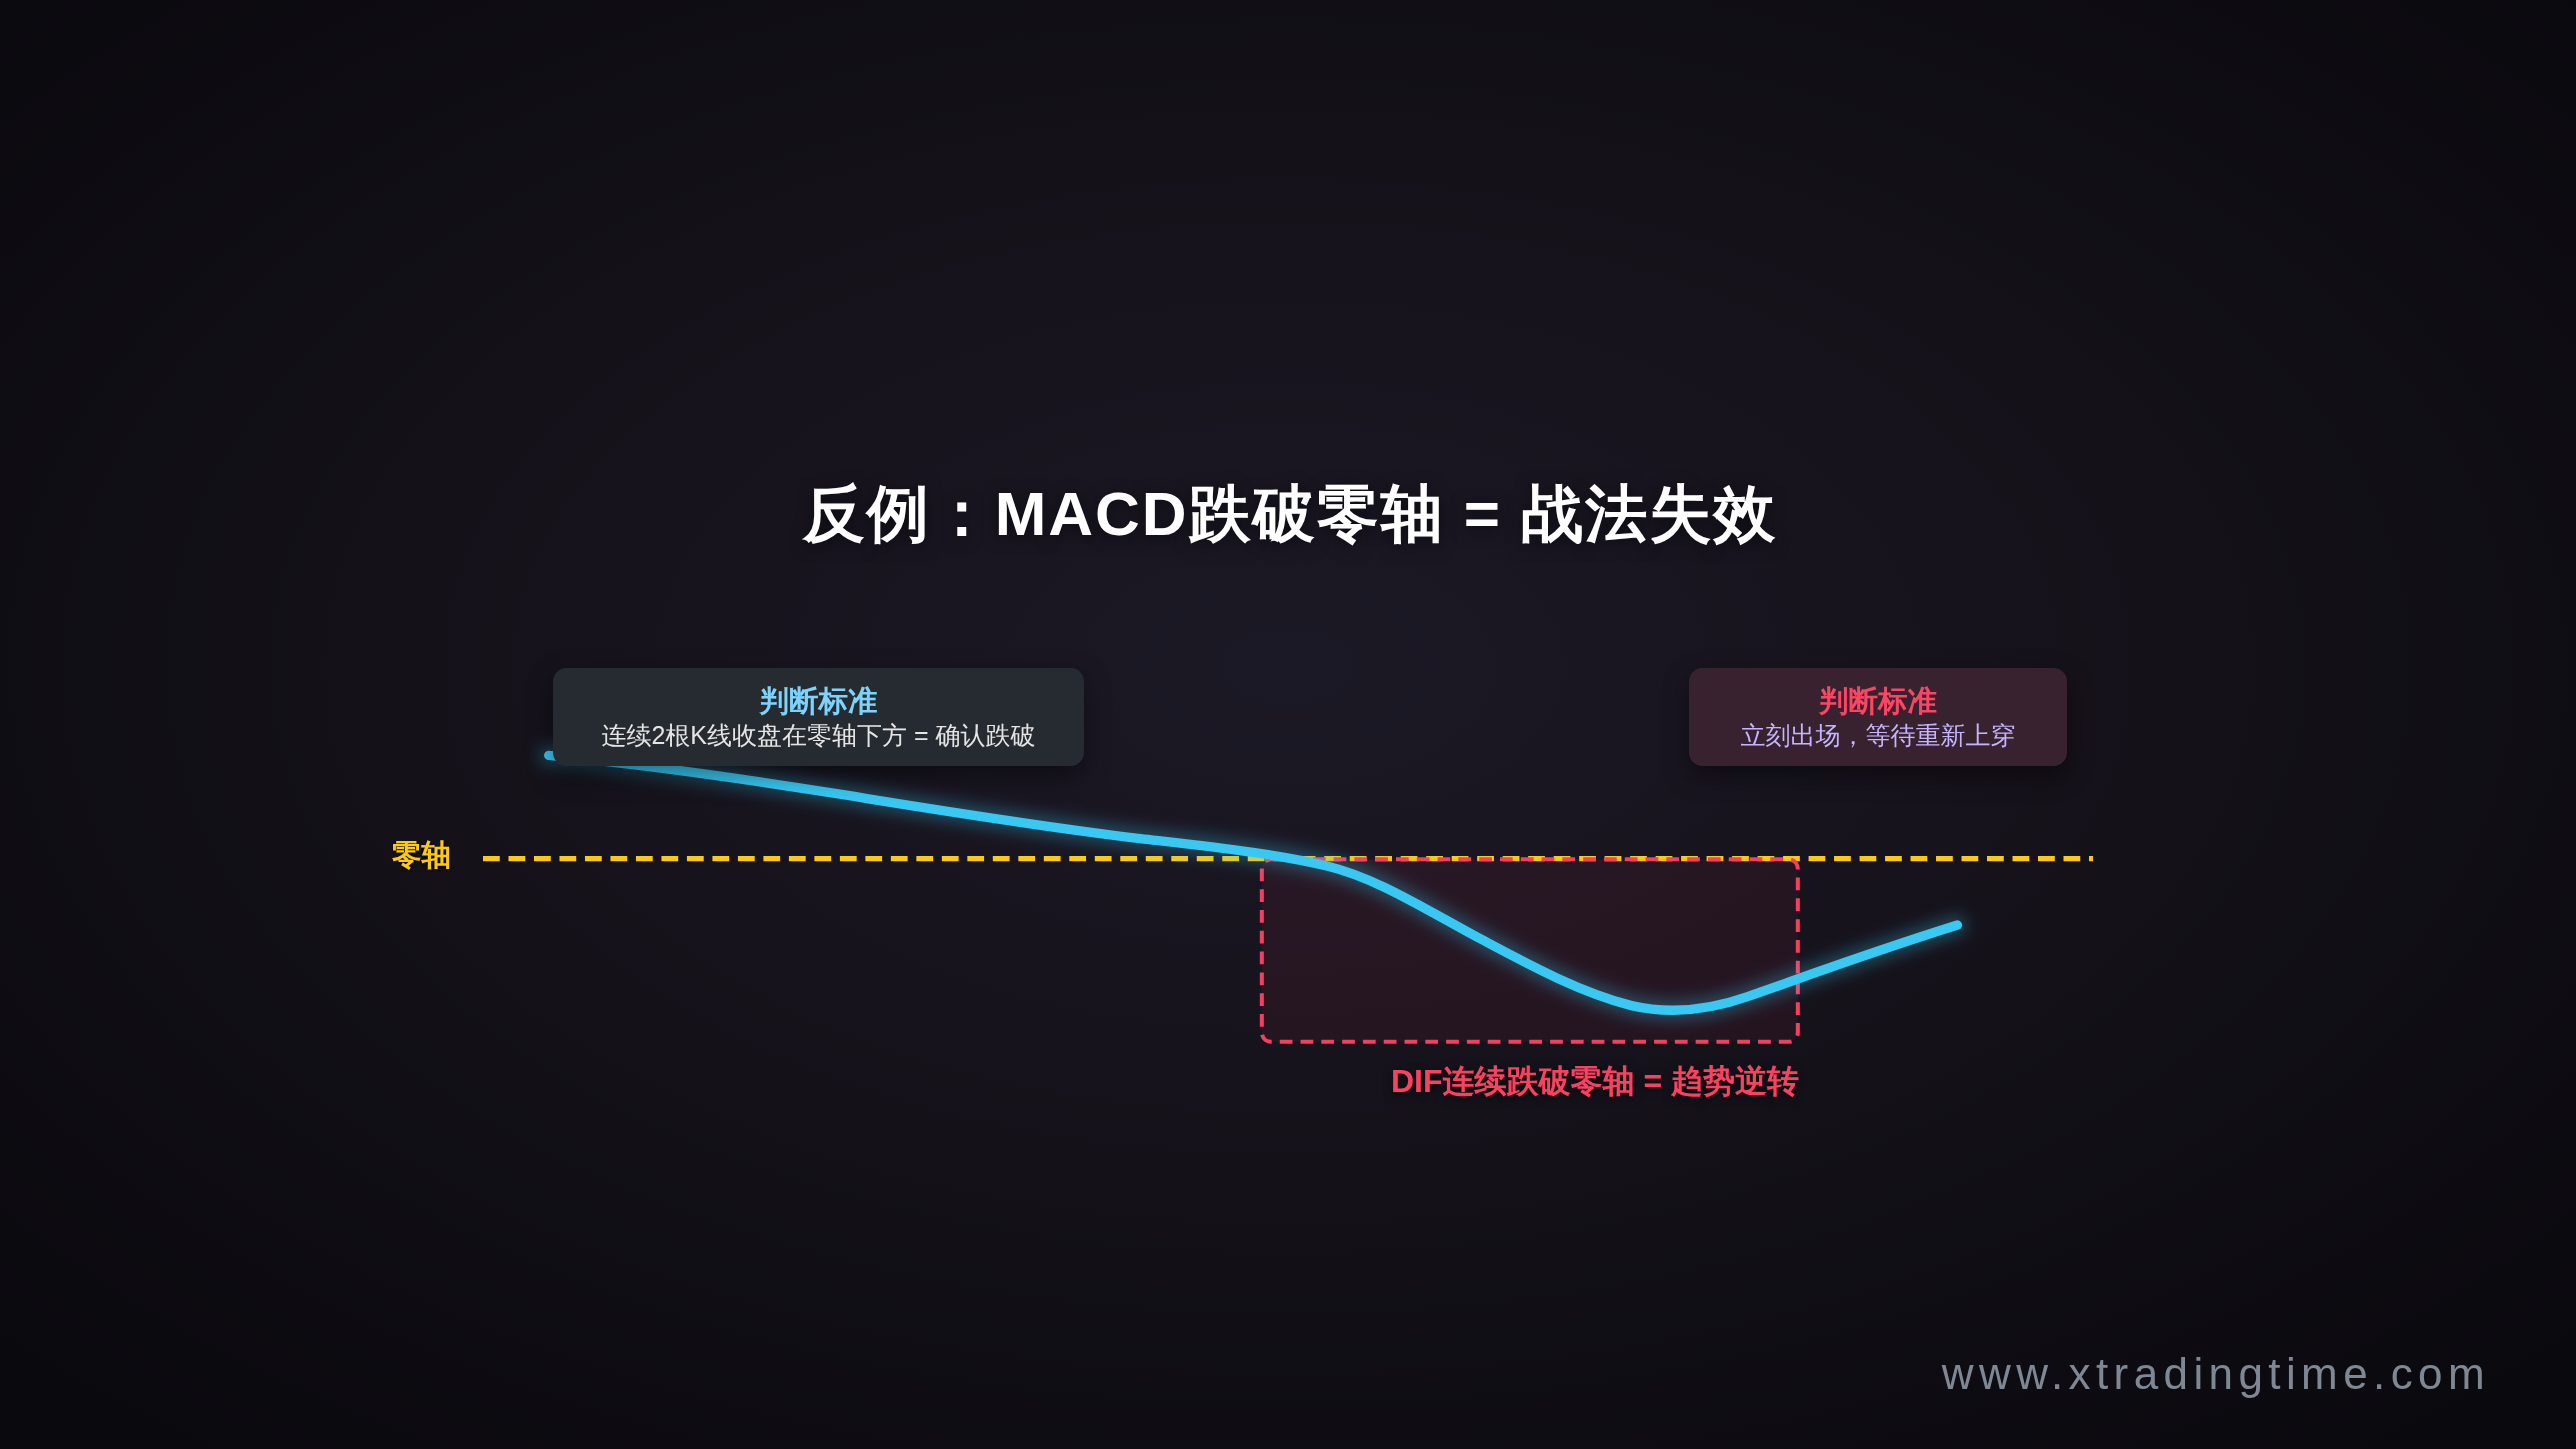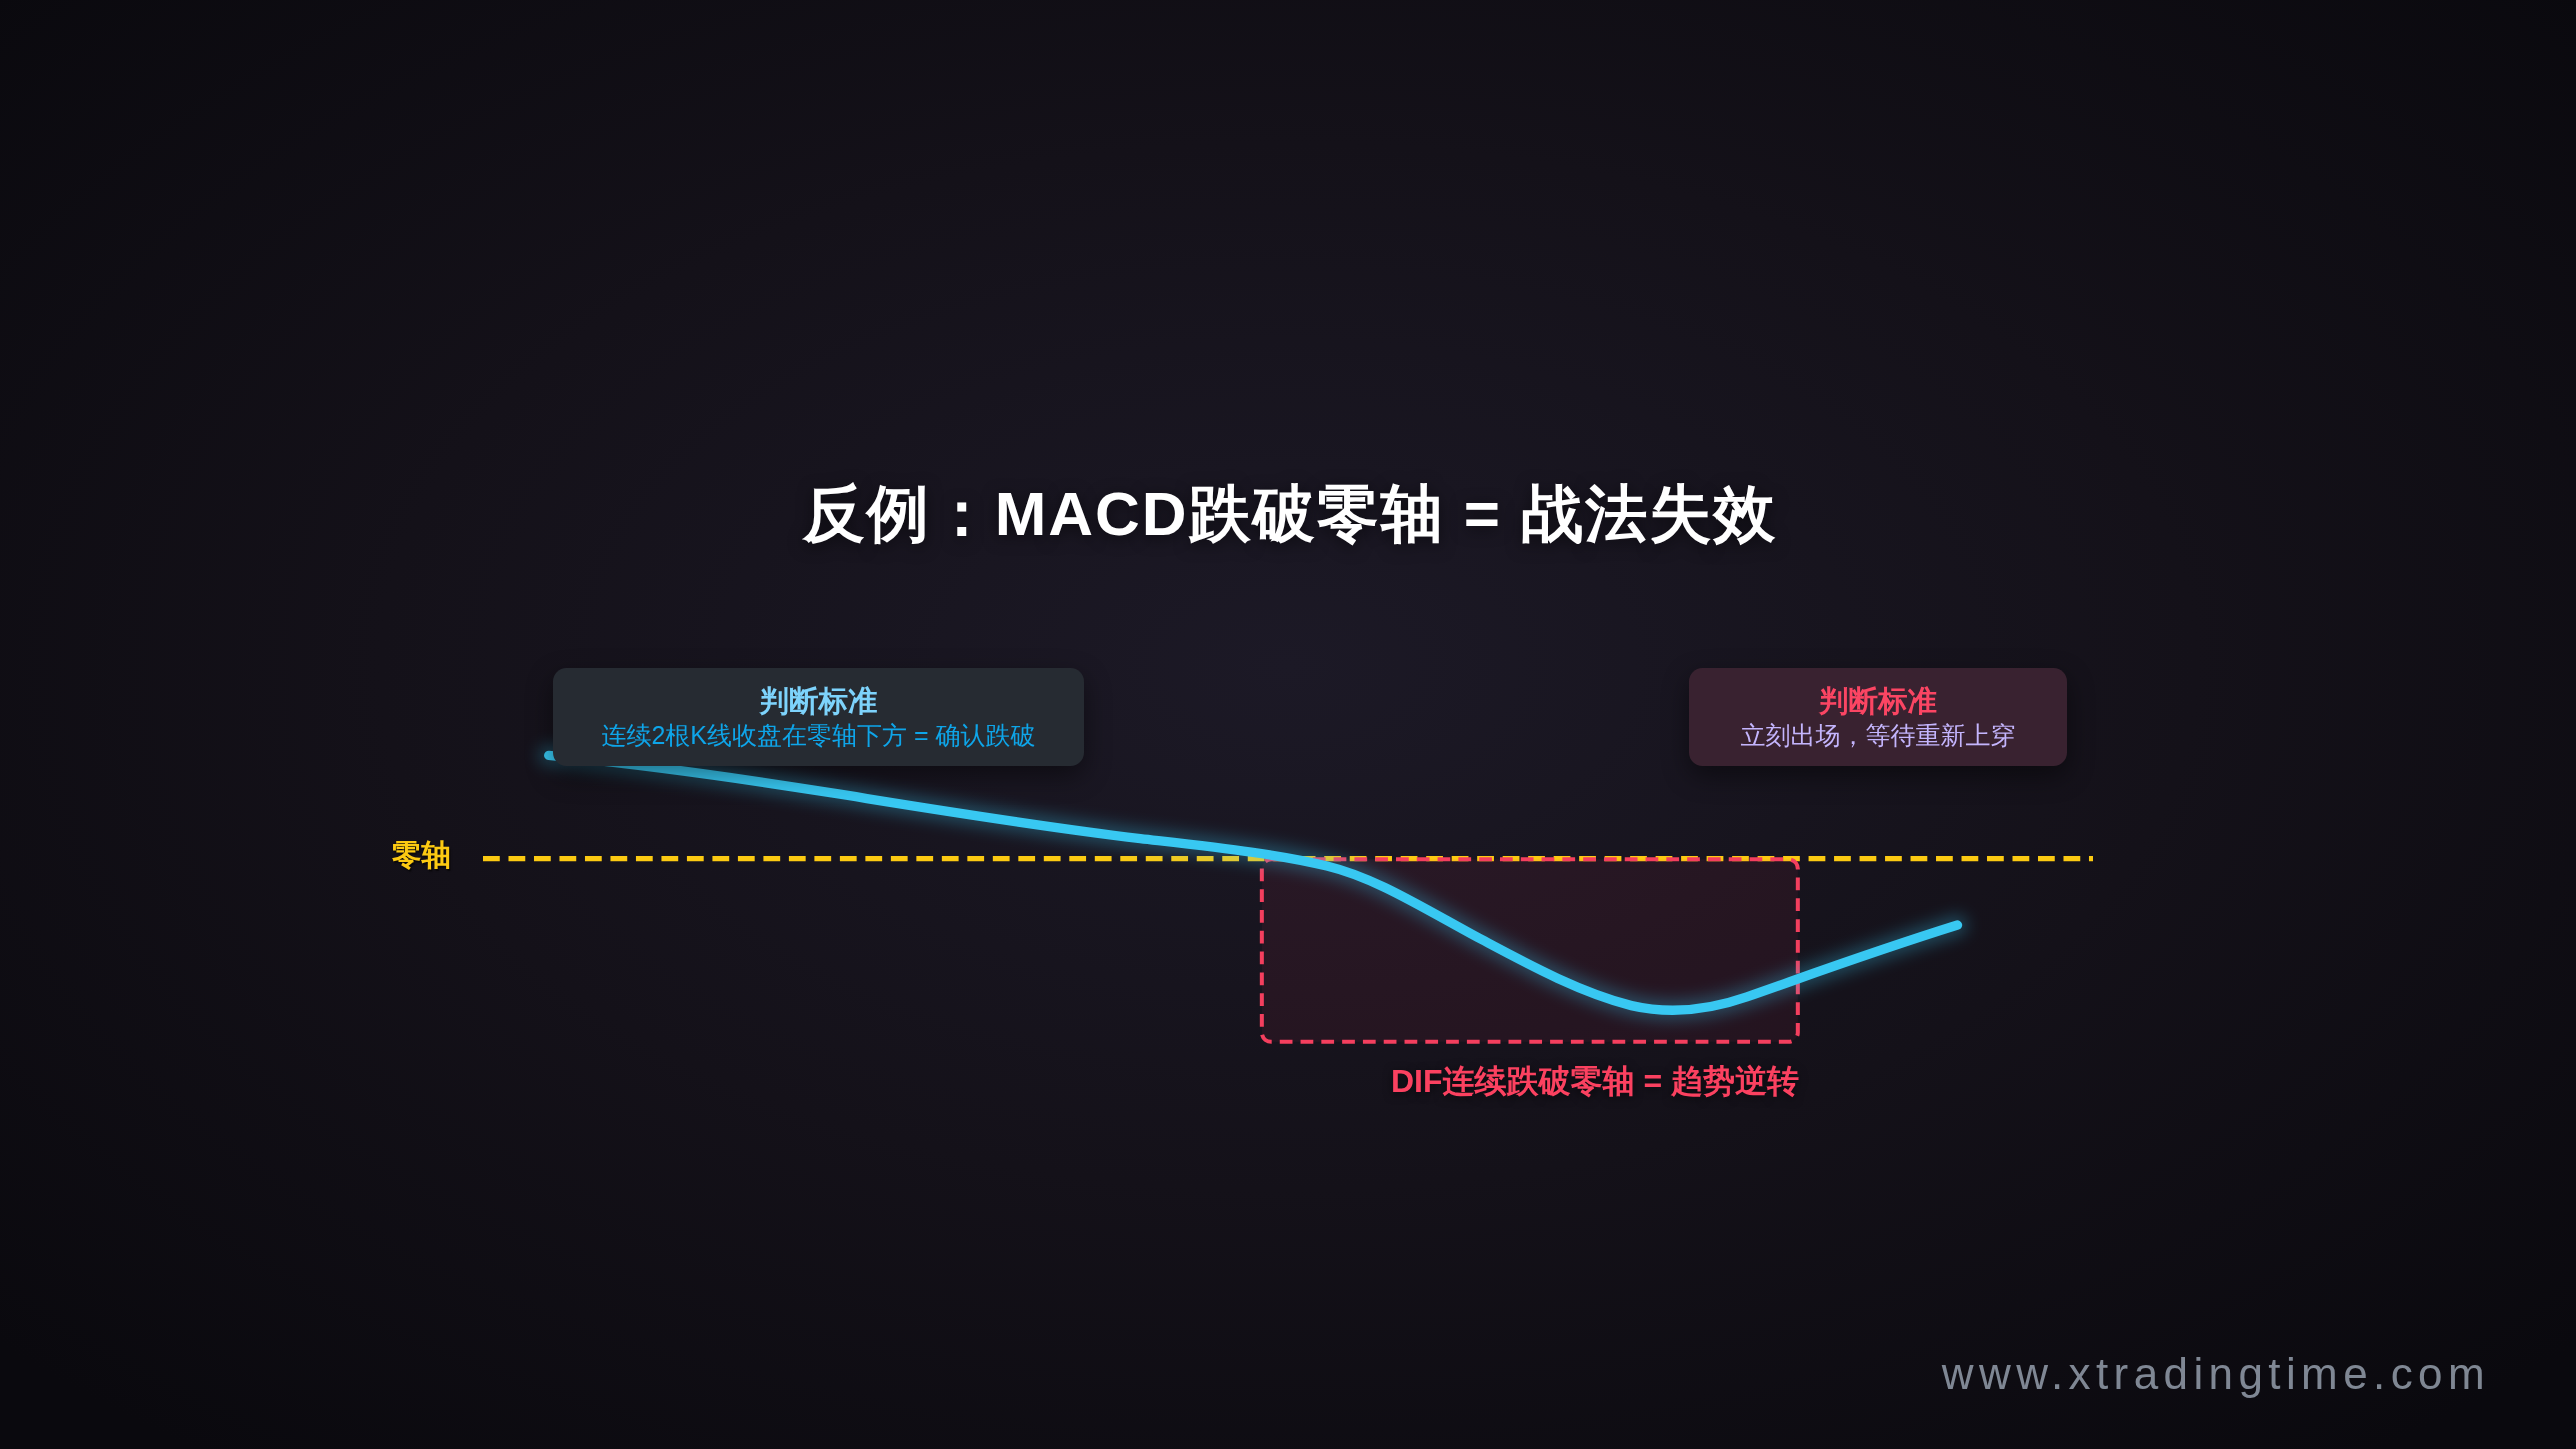--- a/index.html
+++ b/index.html
@@ -88,21 +88,21 @@
     line-height: 1;
     color: #7dd3fc;
   }
   .card-action .card-title {
     color: #fb4563;
   }
   .card-sub {
     font-size: 25px;
     font-weight: 400;
     line-height: 1;
-    color: #0ea5e9;
+    color: #e5e5e5;
   }
   .card-action .card-sub {
     color: #c4b5fd;
   }
   .zero-label {
     position: absolute;
     left: 392px;
     top: 857px;
     transform: translateY(-52%);
     font-size: 29.5px;

